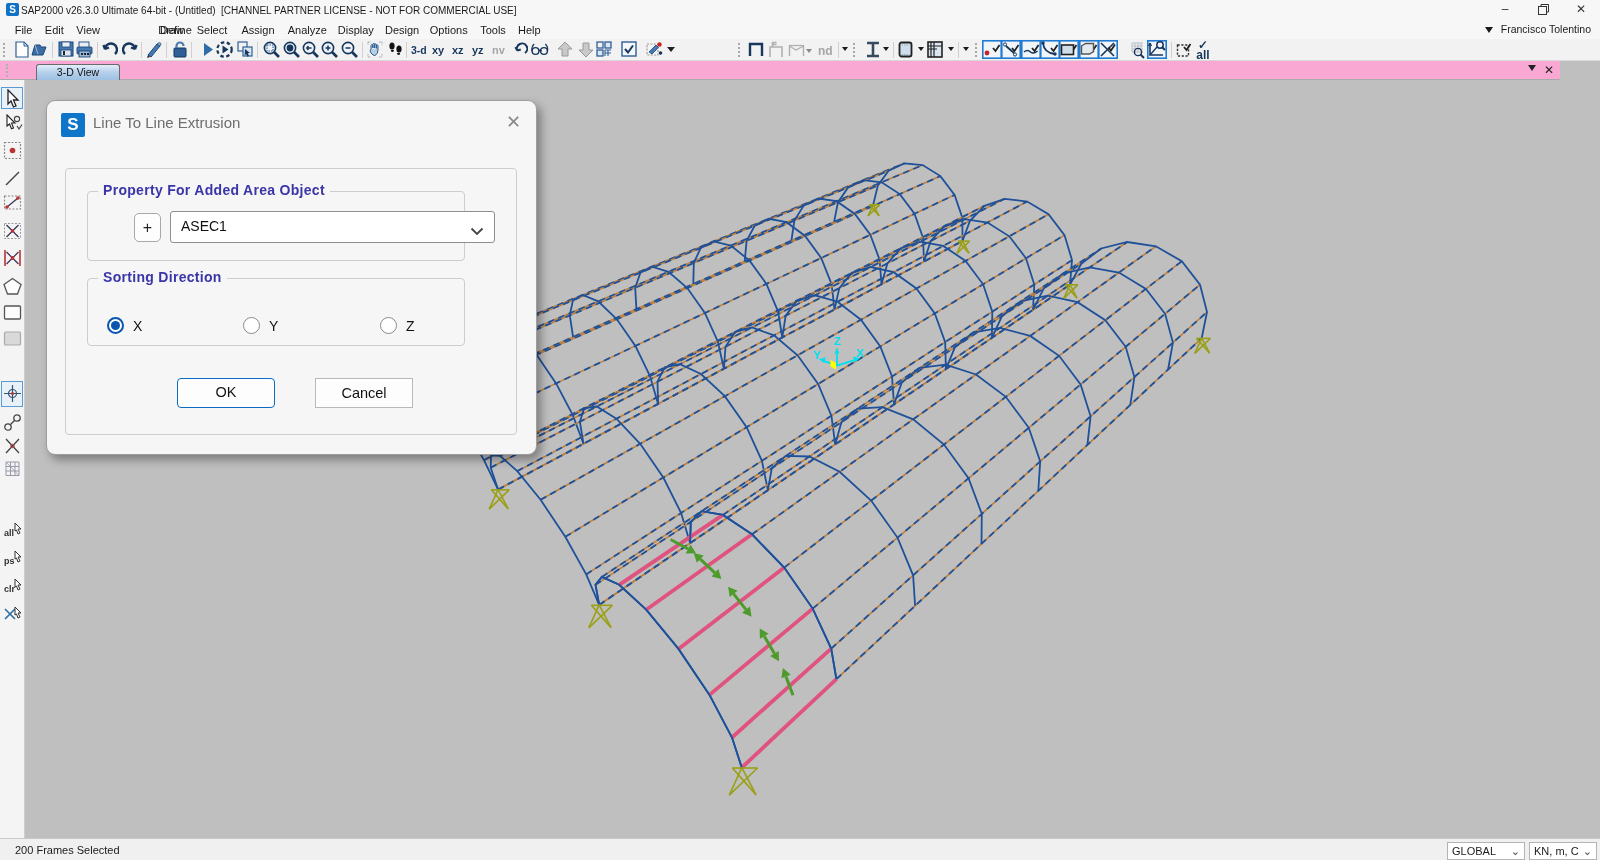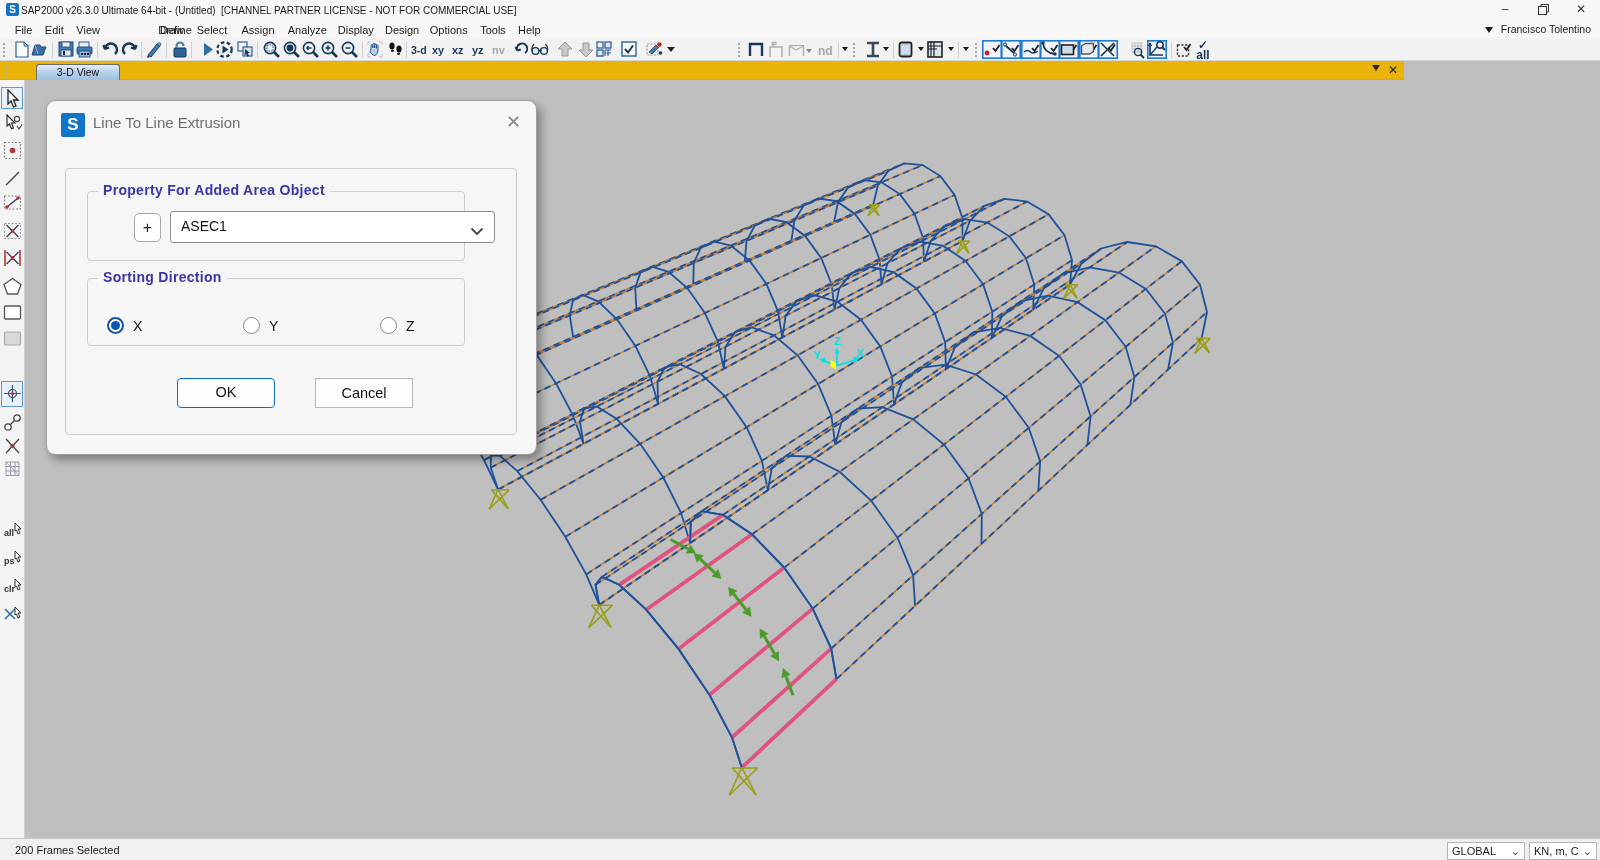--- a/index.html
+++ b/index.html
@@ -7,21 +7,21 @@
 .abs { position:absolute; }
 #titlebar { position:absolute; left:0; top:0; width:1600px; height:19px; background:#f7f7f7; }
 #titlebar .ic { position:absolute; left:6px; top:3px; width:13px; height:13px; background:#0e72c6; color:#fff; font-weight:bold; font-size:10px; text-align:center; line-height:13px; border-radius:2px;}
 #titlebar .tt { position:absolute; left:21px; top:4.5px; font-size:10px; color:#1a1a1a; }
 .wbtn { position:absolute; top:0px; font-size:12px; color:#333; width:30px; text-align:center; line-height:18px;}
 #menubar { position:absolute; left:0; top:19px; width:1600px; height:20px; background:#f7f7f7; }
 #menubar span.m { position:absolute; top:4.5px; font-size:11px; color:#1a1a1a; }
 #user { position:absolute; top:4px; right:9px; font-size:10.5px; color:#1a1a1a;}
 #user b.tri { display:inline-block; width:0; height:0; border-left:4.5px solid transparent; border-right:4.5px solid transparent; border-top:6px solid #1a1a1a; margin-right:8px; vertical-align:middle;}
 #toolbar { position:absolute; left:0; top:39px; width:1600px; height:22px; background:#f2f2f2; border-bottom:1px solid #d8d8d8;padding-left:40px;}
-#tabbar { position:absolute; left:0; top:61px; width:1404px; height:19px; background:#eab308; border-bottom:1px solid #a9a9a9;}
+#tabbar { position:absolute; left:0; top:61px; width:1560px; height:19px; background:#f9a8d4; border-bottom:1px solid #a9a9a9;}
 #tab1 { position:absolute; left:36px; top:3px; width:84px; height:16px; background:linear-gradient(#e2eefb,#b9d2ec 45%,#9dc0e2); border:1px solid #6a6a6a; border-bottom:none; border-radius:3px 3px 0 0; font-size:10.5px; text-align:center; line-height:15px; color:#111;}
 #tabbar .tb-x { position:absolute; right:6px; top:2px; font-size:12px; color:#222; }
 #tabbar .tb-d { position:absolute; right:24px; top:4px; width:0; height:0; border-left:4px solid transparent; border-right:4px solid transparent; border-top:6px solid #222;}
 #lbar { position:absolute; left:0; top:80px; width:25px; height:758px; background:#f4f4f4; border-right:1px solid #cfcfcf; }
 #canvas { position:absolute; left:25px; top:80px; width:1575px; height:758px; background:#bfbfbf; overflow:hidden;}
 #statusbar { position:absolute; left:0; top:838px; width:1600px; height:22px; background:#f0f0f0; border-top:1px solid #c9c9c9;}
 #statusbar .msg { position:absolute; left:15px; top:5px; font-size:11px; color:#1a1a1a;}
 .combo { position:absolute; height:18px; background:#fff; border:1px solid #b4b4b4; font-size:11px; color:#1a1a1a; padding:1px 4px; line-height:15px;}
 .combo .chev { position:absolute; right:4px; top:1px; color:#444; font-size:11px;}
 

